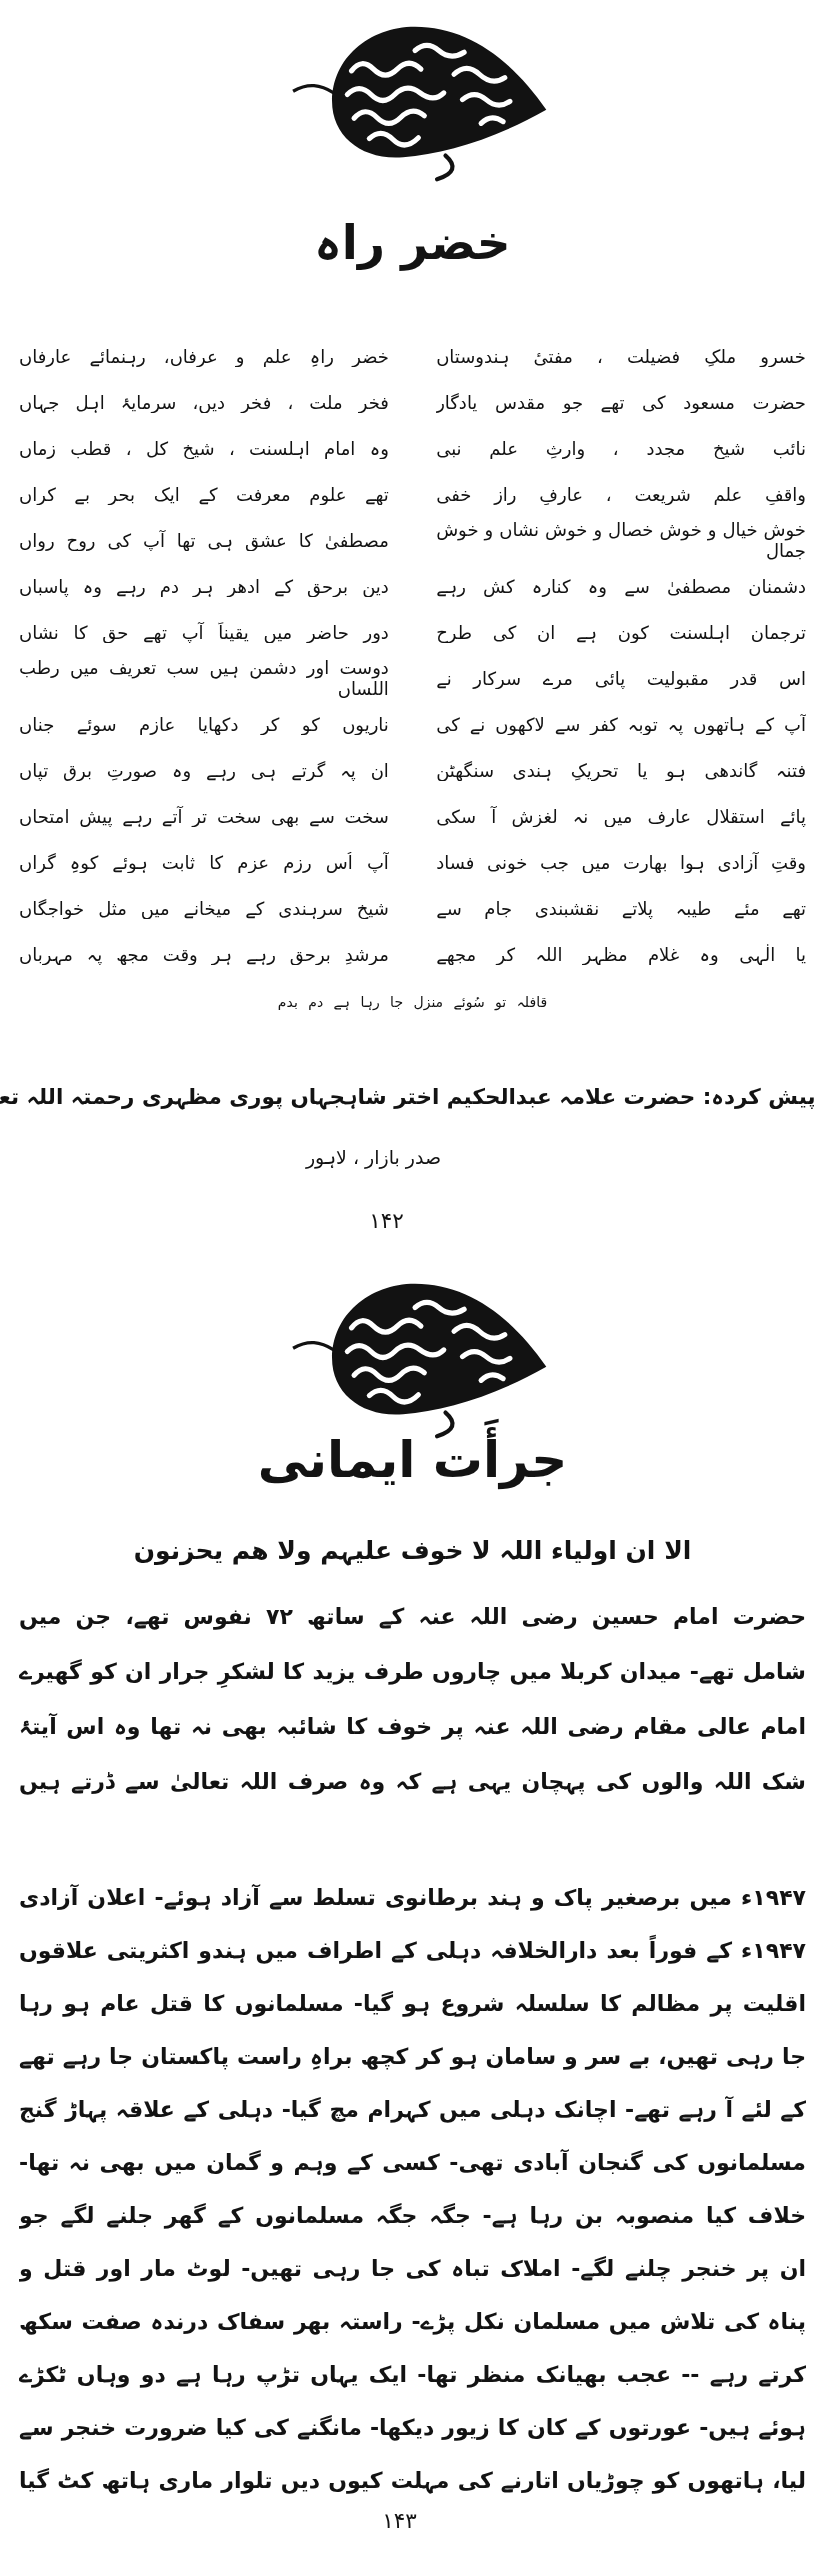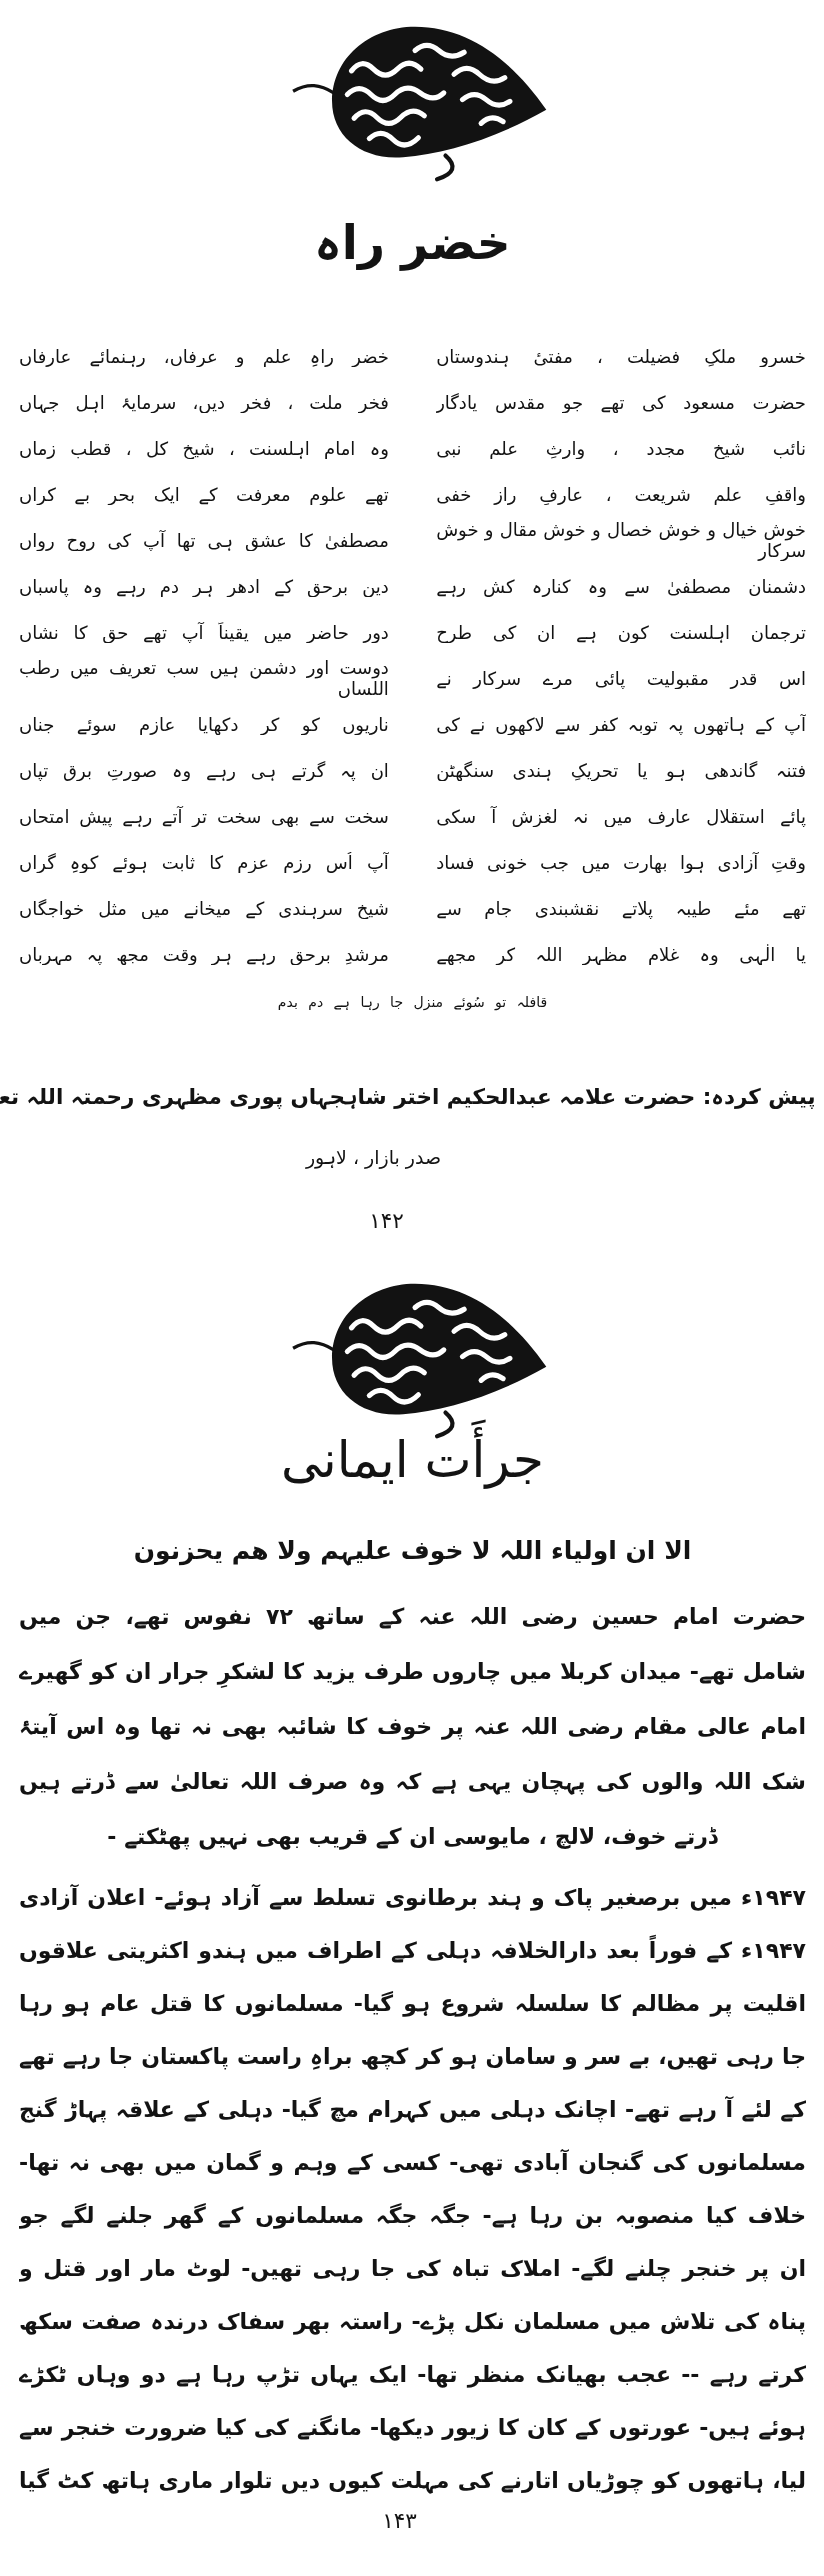--- a/index.html
+++ b/index.html
@@ -23,21 +23,21 @@
   #p1-closing{top:976px;left:0;width:825px;}
   .closing-line{height:53px;line-height:53px;font-size:14px;word-spacing:6px;text-align:center;}
   #p1-attribution{top:1084px;left:8.6px;width:807px;font-size:21.5px;font-weight:bold;
                   text-align:center;white-space:nowrap;}
   #p1-address{top:1146px;left:0;width:825px;font-size:19px;text-align:center;
               transform:translateX(-39px);}
   #p1-pagenum{top:1208px;left:0;width:825px;font-size:21.5px;text-align:center;
               transform:translateX(-26px);letter-spacing:1.7px;}
 
   
-  #p2-title{top:1431px;left:0;width:825px;font-size:50px;font-weight:normal;}
+  #p2-title{top:1431px;left:0;width:825px;font-size:50px;font-weight:bold;}
   #p2-epigraph{top:1536px;left:0;width:825px;font-size:25px;font-weight:bold;text-align:center;}
   #p2-para1{top:1589px;left:19px;width:787px;}
   #p2-para2{top:1871px;left:19px;width:787px;}
   .prose-line{font-size:22px;font-weight:bold;direction:rtl;
               text-align:justify;text-align-last:justify;overflow:hidden;}
   #p2-para1 .prose-line{height:55px;line-height:55px;}
   #p2-para2 .prose-line{height:53px;line-height:53px;}
   .prose-line.last-center{text-align-last:center;}
   #p2-pagenum{top:2508px;left:0;width:825px;font-size:21.5px;text-align:center;
               transform:translateX(-13px);letter-spacing:1.7px;}
@@ -76,21 +76,21 @@
   </div>
   <div class="couplet urdu">
     <span class="hemistich">نائبِ شیخ مجدد ، وارثِ علمِ نبی</span>
     <span class="hemistich">وہ امامِ اہلسنت ، شیخِ کل ، قطبِ زماں</span>
   </div>
   <div class="couplet urdu">
     <span class="hemistich">واقفِ علمِ شریعت ، عارفِ رازِ خفی</span>
     <span class="hemistich">تھے علومِ معرفت کے ایک بحرِ بے کراں</span>
   </div>
   <div class="couplet urdu">
-    <span class="hemistich">خوش خیال و خوش خصال و خوش مقال و خوش سرکار</span>
+    <span class="hemistich">خوش خیال و خوش خصال و خوش نشاں و خوش جمال</span>
     <span class="hemistich">مصطفیٰ کا عشق ہی تھا آپ کی روحِ رواں</span>
   </div>
   <div class="couplet urdu">
     <span class="hemistich">دشمنانِ مصطفیٰ سے وہ کنارہ کش رہے</span>
     <span class="hemistich">دینِ برحق کے ادھر ہر دم رہے وہ پاسباں</span>
   </div>
   <div class="couplet urdu">
     <span class="hemistich">ترجمانِ اہلسنت کون ہے ان کی طرح</span>
     <span class="hemistich">دورِ حاضر میں یقیناً آپ تھے حق کا نشاں</span>
   </div>
@@ -154,21 +154,20 @@
 
 <h1 class="abs urdu center" id="p2-title" style="margin:0;">جرأَت ایمانی</h1>
 
 <div class="abs urdu" id="p2-epigraph">الا ان اولیاء اللہ لا خوف علیہم ولا ھم یحزنون</div>
 
 <div class="abs" id="p2-para1">
   <div class="prose-line urdu">حضرت امام حسین رضی اللہ عنہ کے ساتھ ۷۲ نفوس تھے، جن میں عورتیں اور بچے بھی</div>
   <div class="prose-line urdu">شامل تھے- میدان کربلا میں چاروں طرف یزید کا لشکرِ جرار ان کو گھیرے ہوئے تھا مگر</div>
   <div class="prose-line urdu">امام عالی مقام رضی اللہ عنہ پر خوف کا شائبہ بھی نہ تھا وہ اس آیتۂ کریمہ کی تفسیر تھے- بے</div>
   <div class="prose-line urdu">شک اللہ والوں کی پہچان یہی ہے کہ وہ صرف اللہ تعالیٰ سے ڈرتے ہیں اور کسی سے نہیں</div>
-  <div class="prose-line urdu last-center">ڈرتے خوف، لالچ ، مایوسی ان کے قریب بھی نہیں پھٹکتے -</div>
 </div>
 
 <div class="abs" id="p2-para2">
   <div class="prose-line urdu">۱۹۴۷ء میں برصغیر پاک و ہند برطانوی تسلط سے آزاد ہوئے- اعلان آزادی ۱۴ اگست</div>
   <div class="prose-line urdu">۱۹۴۷ء کے فوراً بعد دارالخلافہ دہلی کے اطراف میں ہندو اکثریتی علاقوں میں مسلمان</div>
   <div class="prose-line urdu">اقلیت پر مظالم کا سلسلہ شروع ہو گیا- مسلمانوں کا قتل عام ہو رہا تھا ان کی املاک لوٹی</div>
   <div class="prose-line urdu">جا رہی تھیں، بے سر و سامان ہو کر کچھ براہِ راست پاکستان جا رہے تھے کچھ دہلی میں پناہ</div>
   <div class="prose-line urdu">کے لئے آ رہے تھے- اچانک دہلی میں کہرام مچ گیا- دہلی کے علاقہ پہاڑ گنج میں</div>
   <div class="prose-line urdu">مسلمانوں کی گنجان آبادی تھی- کسی کے وہم و گمان میں بھی نہ تھا- بے خبر مسلمانوں کے</div>
   <div class="prose-line urdu">خلاف کیا منصوبہ بن رہا ہے- جگہ جگہ مسلمانوں کے گھر جلنے لگے جو گھبرا کر گھر سے نکلے</div>

